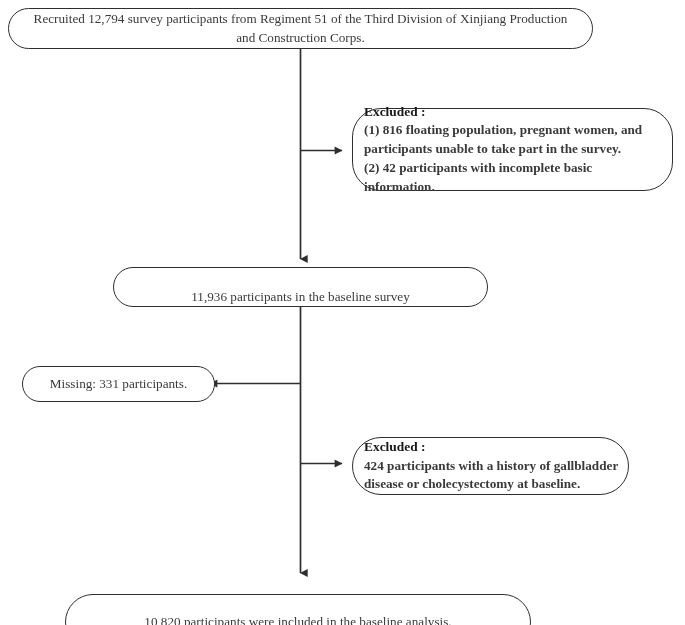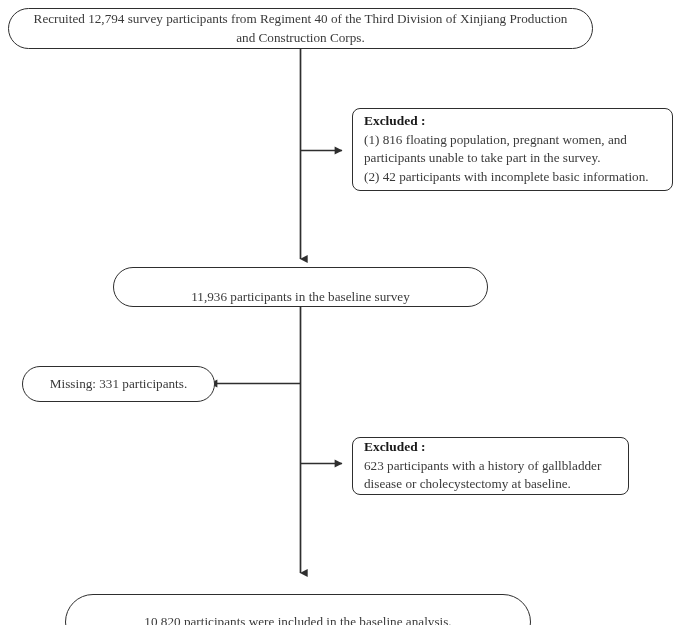--- a/index.html
+++ b/index.html
@@ -44,21 +44,21 @@
     display: flex;
     flex-direction: column;
     justify-content: center;
   }
 
   
   .node.stadium {
     border-radius: 999px;
   }
   .node.softbox {
-    border-radius: 8px;
+    border-radius: 29px;
   }
 
   .node-text {
     display: block;
     text-align: center;
     font-size: 13.2px;
     line-height: 1.38;
     color: #3a3a3a;
     white-space: pre-line;
     padding: 0 16px;
@@ -75,20 +75,21 @@
   }
 
   .excl-body {
     display: block;
     font-size: 13.2px;
     line-height: 1.42;
     color: #3a3a3a;
     padding: 0 6px 0 11px;
     text-align: left;
     white-space: pre-line;
+    font-weight: bold;
   }
 
   
   #node-recruited      { left: 8px;   top: 8px;   width: 585px; height: 41px; }
   #node-excluded-1     { left: 352px; top: 108px; width: 321px; height: 83px; }
   #node-baseline       { left: 113px; top: 267px; width: 375px; height: 40px; justify-content: flex-end; }
   #node-missing        { left: 22px;   top: 366px; width: 193px; height: 36px; }
   #node-excluded-2     { left: 352px; top: 437px; width: 277px; height: 58px; }
   #node-included       { left: 65px;  top: 594px; width: 466px; height: 56px; }
 
@@ -118,39 +119,39 @@
     <line x1="300.5" y1="150.5" x2="342" y2="150.5" stroke="#2e2e2e" stroke-width="1.7" marker-end="url(#arrow-right)"></line>
 
     <line x1="300.5" y1="307" x2="300.5" y2="573" stroke="#2e2e2e" stroke-width="1.7" marker-end="url(#arrow-down)"></line>
 
     <line x1="300.5" y1="383.5" x2="210" y2="383.5" stroke="#2e2e2e" stroke-width="1.7" marker-end="url(#arrow-left)"></line>
 
     <line x1="300.5" y1="463.5" x2="342" y2="463.5" stroke="#2e2e2e" stroke-width="1.7" marker-end="url(#arrow-right)"></line>
   </svg>
 
   <div class="node stadium" id="node-recruited">
-    <span class="node-text">Recruited 12,794 survey participants from Regiment 40 of the Third Division of Xinjiang Production and Construction Corps.</span>
+    <span class="node-text">Recruited 12,794 survey participants from Regiment 51 of the Third Division of Xinjiang Production and Construction Corps.</span>
   </div>
 
   <div class="node softbox" id="node-excluded-1">
     <span class="excl-title">Excluded :</span>
     <span class="excl-body">(1) 816 floating population, pregnant women, and participants unable to take part in the survey.
 (2) 42 participants with incomplete basic information.</span>
   </div>
 
   <div class="node stadium" id="node-baseline">
     <span class="node-text">11,936 participants in the baseline survey</span>
   </div>
 
   <div class="node stadium" id="node-missing">
     <span class="node-text">Missing: 331 participants.</span>
   </div>
 
   <div class="node softbox" id="node-excluded-2">
     <span class="excl-title">Excluded :</span>
-    <span class="excl-body">623 participants with a history of gallbladder disease or cholecystectomy at baseline.</span>
+    <span class="excl-body">424 participants with a history of gallbladder disease or cholecystectomy at baseline.</span>
   </div>
 
   <div class="node stadium" id="node-included">
     <span class="node-text">10,820 participants  were included in the baseline analysis.</span>
   </div>
 
 </div>
 
 </body></html>

